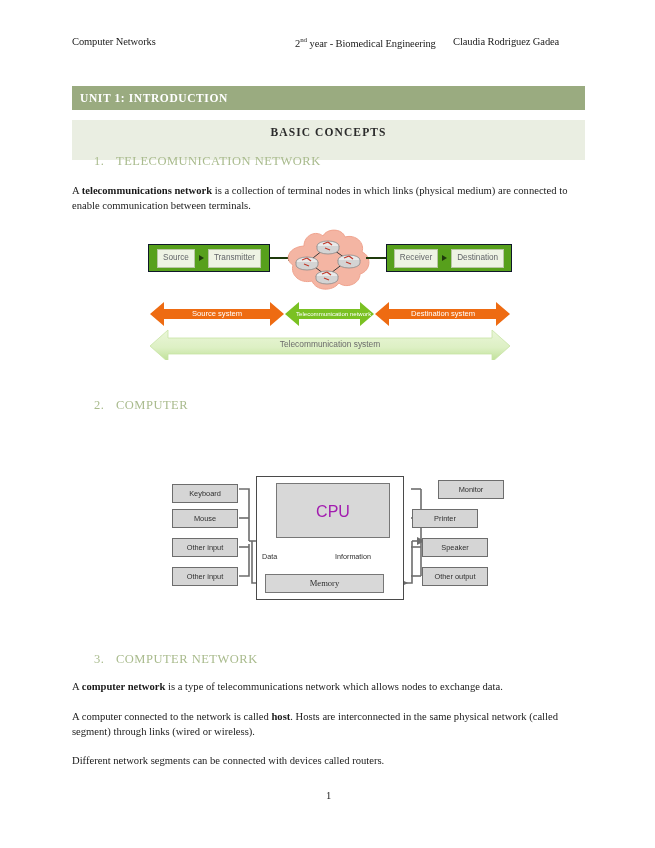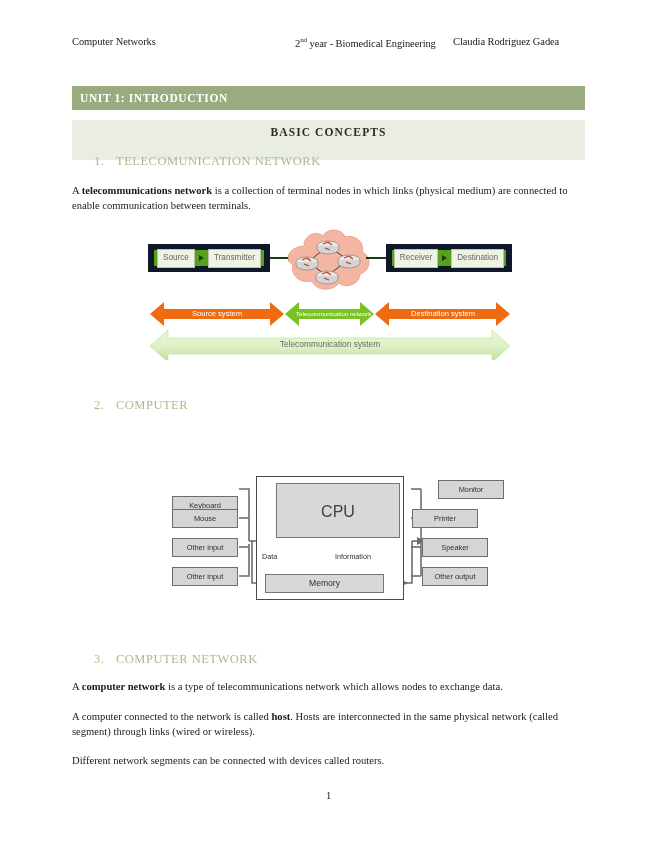--- a/index.html
+++ b/index.html
@@ -96,21 +96,21 @@
   .para b { font-weight: bold; }
 
   
   .fig1 { position: absolute; left: 76px; top: 232px; width: 364px; height: 128px; }
 
   .tx-box, .rx-box {
     position: absolute;
     top: 12px;
     height: 28px;
     background: #57a01c;
-    border: 6px solid #0f172a;
+    border: 1px solid #0f172a;
     box-sizing: border-box;
     display: flex;
     align-items: center;
     justify-content: center;
     gap: 4px;
     padding: 0 5px;
   }
   .tx-box { left: 0;    width: 122px; }
   .rx-box { left: 238px; width: 126px; }
   .inner-box {
@@ -183,38 +183,38 @@
     position: absolute;
     left: 84px; top: 0;
     width: 148px; height: 124px;
     border: 1px solid #4a4a4a;
     box-sizing: border-box;
     background: #ffffff;
   }
   .cpu-box {
     position: absolute;
     left: 104px; top: 7px;
-    width: 124px; height: 55px;
+    width: 114px; height: 55px;
     background: #d8d8d8;
     border: 1px solid #777777;
     box-sizing: border-box;
     font-family: "Liberation Sans", sans-serif;
     font-size: 16px;
-    color: #404040;
+    color: #a21caf;
     line-height: 55px;
     text-align: center;
   }
   .mem-box {
     position: absolute;
     left: 93px; top: 98px;
     width: 119px; height: 19px;
     background: #d8d8d8;
     border: 1px solid #777777;
     box-sizing: border-box;
-    font-family: Liberation Sans, sans-serif;
+    font-family: Liberation Serif, serif;
     font-size: 8.6px;
     color: #2f2f2f;
     line-height: 17px;
     text-align: center;
   }
   .flow-label {
     position: absolute;
     font-family: "Liberation Sans", sans-serif;
     font-size: 7.2px;
     color: #2f2f2f;
@@ -362,21 +362,21 @@
           <polygon points="245,61 253,65 245,69"></polygon>
         </g>
 
         <g stroke="#6d6d6d" stroke-width="1.6" fill="#6d6d6d">
           <line x1="158" y1="68" x2="158" y2="95"></line>
           <polygon points="154,69 158,62 162,69"></polygon>
           <polygon points="154,94 158,101 162,94"></polygon>
         </g>
       </svg>
 
-      <div class="io-box" style="left:0;  top:20px;">Keyboard</div>
+      <div class="io-box" style="left:0;  top:8px;">Keyboard</div>
       <div class="io-box" style="left:0;  top:33px;">Mouse</div>
       <div class="io-box" style="left:0;  top:62px;">Other input</div>
       <div class="io-box" style="left:0;  top:91px;">Other input</div>
 
       <div class="cpu-outer"></div>
       <div class="cpu-box">CPU</div>
       <div class="mem-box">Memory</div>
       <span class="flow-label" style="left:90px; top:76px;">Data</span>
       <span class="flow-label" style="left:163px;top:76px;">Information</span>
 

